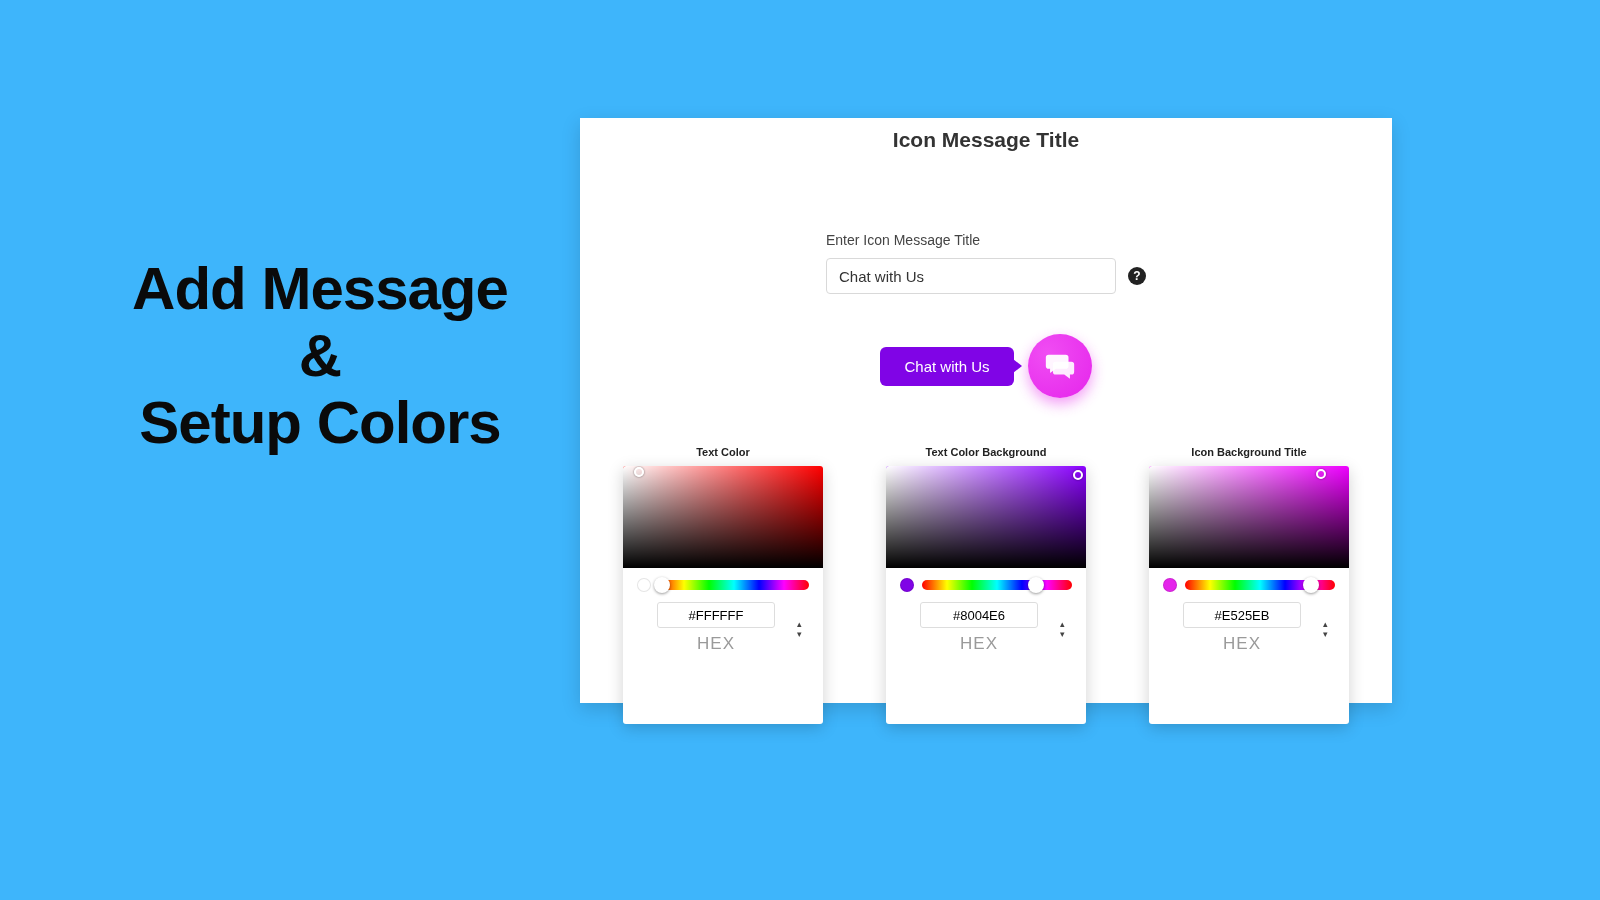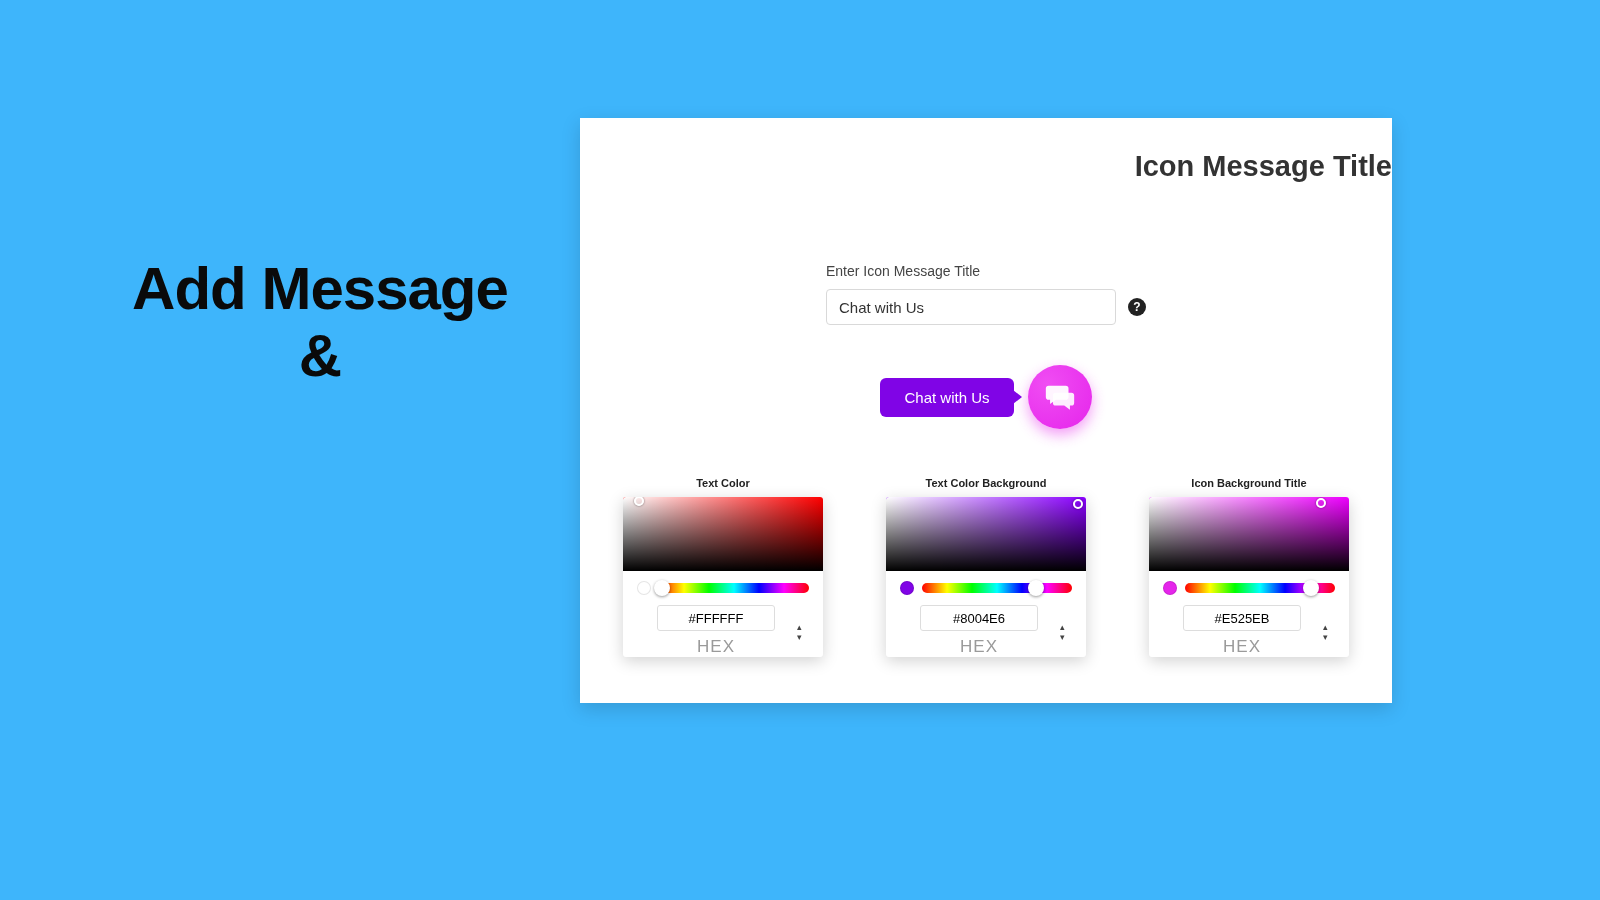--- a/index.html
+++ b/index.html
@@ -23,25 +23,25 @@
     position:absolute;
     left:580px;
     top:118px;
     width:812px;
     height:585px;
     background:#fff;
     box-shadow: 0 6px 18px rgba(0,0,0,0.15);
   }
 
   .panel-title {
-    text-align:right;
-    font-size:29px;
+    text-align:center;
+    font-size:21px;
     font-weight:800;
     color:#333;
-    margin-top:32px;
+    margin-top:10px;
   }
 
   .form-area { width:320px; margin: 80px auto 0; }
   .field-label { font-size:14px; color:#444; margin-bottom:10px; }
   .input-row { display:flex; align-items:center; gap:12px; }
   .title-input {
     flex:1; height:36px;
     border:1px solid #d9d9d9; border-radius:4px;
     padding:0 12px; font-size:15px; color:#333;
     outline:none;
@@ -83,21 +83,21 @@
   .pickers {
     display:flex; justify-content:space-between;
     padding: 0 28px; margin-top: 48px;
   }
   .picker-col { width:230px; }
   .picker-title { text-align:center; font-size:11px; font-weight:700; color:#222; margin-bottom:8px; }
 
   .picker-card {
     background:#fff; border-radius:3px;
     box-shadow:0 4px 16px rgba(0,0,0,0.18);
-    overflow:hidden; width:200px; height:160px; margin:0 auto;
+    overflow:hidden; width:200px; height:258px; margin:0 auto;
     display:flex; flex-direction:column;
   }
   .sat { height:102px; position:relative; }
   .sat .base { position:absolute; inset:0; }
   .sat .white { position:absolute; inset:0; background:linear-gradient(to right, #fff, rgba(255,255,255,0)); }
   .sat .black { position:absolute; inset:0; background:linear-gradient(to top, #000, rgba(0,0,0,0)); }
   .sat .thumb { position:absolute; width:10px; height:10px; border:2px solid #fff; border-radius:50%; box-shadow:0 0 2px rgba(0,0,0,0.6); transform:translate(-50%,-50%); }
 
   .hue-row { display:flex; align-items:center; gap:8px; padding:10px 14px 4px; }
   .hue-chip { width:14px; height:14px; border-radius:50%; border:1px solid rgba(0,0,0,0.1); }
@@ -117,20 +117,21 @@
   .stepper { width:14px; display:flex; flex-direction:column; gap:1px; font-size:9px; color:#444; cursor:pointer; line-height:1; margin-top:2px; }
 </style>
 </head>
 <body>
 
 <div class="stage">
 
   <div class="left-text">
     <div>Add Message</div>
     <div>&amp;</div>
+    <div>Setup Colors</div>
   </div>
 
   <div class="panel">
     <div class="panel-title">Icon Message Title</div>
 
     <div class="form-area">
       <div class="field-label">Enter Icon Message Title</div>
       <div class="input-row">
         <input class="title-input" value="Chat with Us" style="">
         <div class="help-circle">?</div>

